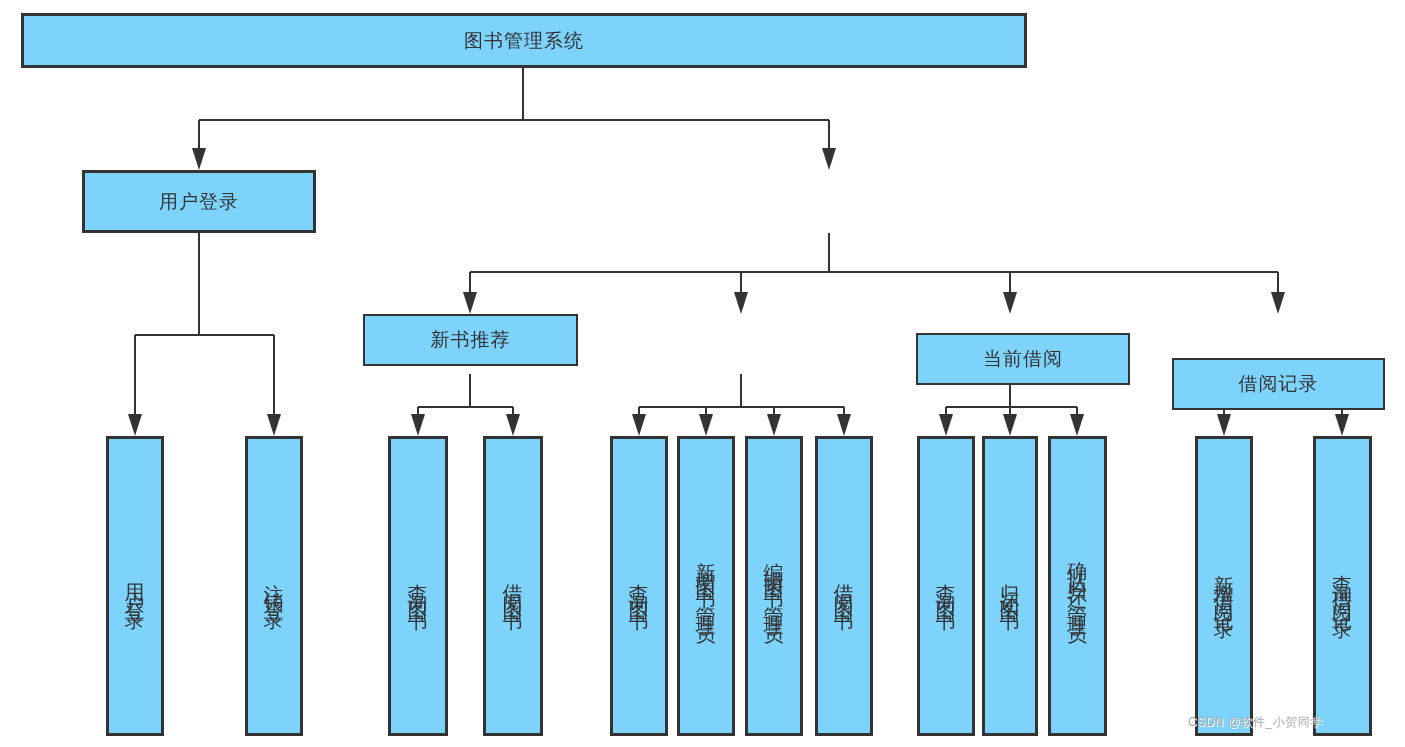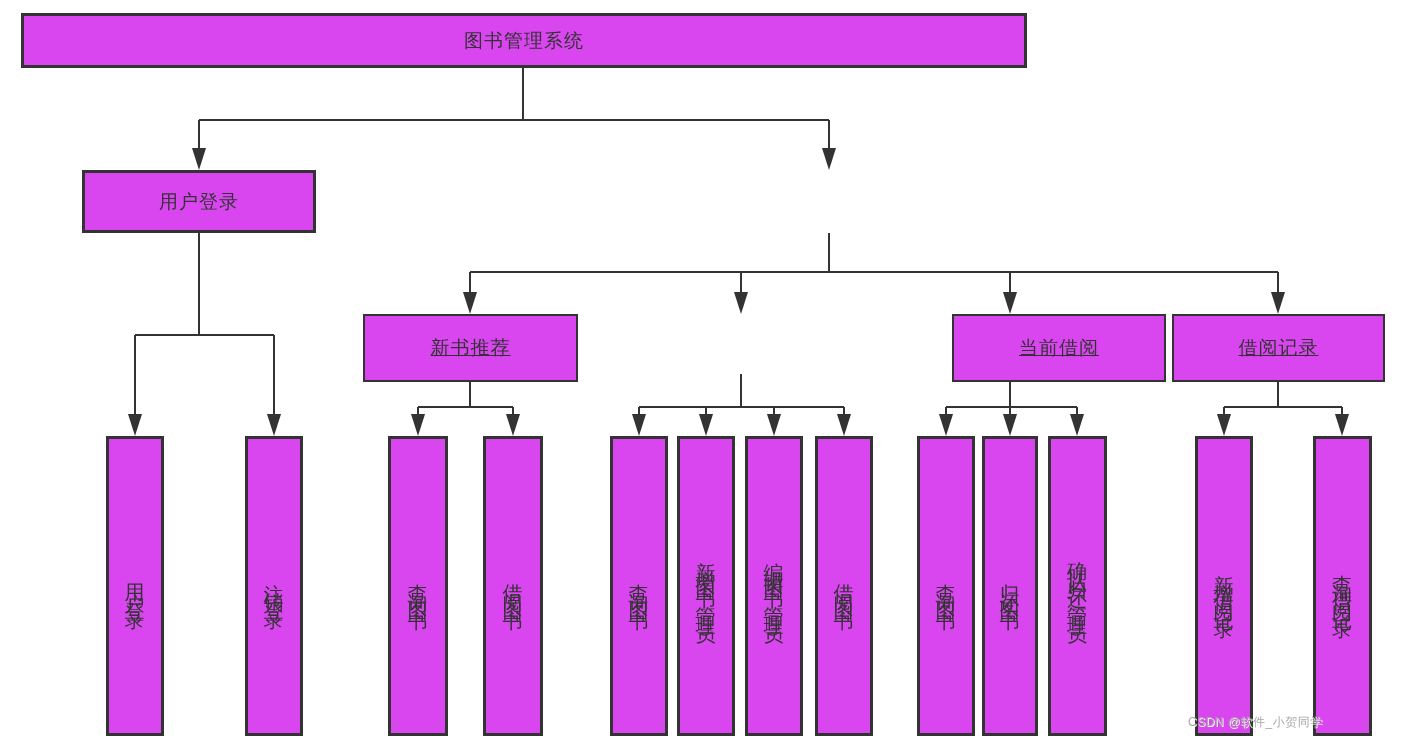--- a/index.html
+++ b/index.html
@@ -6,35 +6,35 @@
   #canvas{
     position:relative;
     width:1405px;height:747px;
     background:#ffffff;
     font-family:"Liberation Sans","DejaVu Sans",sans-serif;
     overflow:hidden;
   }
   .box{
     position:absolute;
     box-sizing:border-box;
-    background:#d946ef;
+    background:#7dd3fc;
     border:2px solid #333333;
     color:#333333;
     display:flex;
     align-items:center;
     justify-content:center;
     text-align:left;
   }
   .hbox{
     font-size:19px;
     letter-spacing:1px;
   }
   .root{border-width:3px;left:21px;top:13px;width:1006px;height:55px;}
   .lvl2{border-width:3px;top:170px;height:63px;}
-  .lvl3{border-width:2px;top:314px;height:68px;text-decoration:underline;}
+  .lvl3{border-width:2px;top:314px;height:52px;}
   .leaf{
     border-width:3px;
     top:436px;height:300px;
     font-size:20px;
     writing-mode:vertical-rl;
     text-orientation:mixed;
     letter-spacing:9px;
     line-height:1;
   }
   #connectors{position:absolute;left:0;top:0;}
@@ -90,22 +90,22 @@
     <path d="M1278,374 V407 M1224,407 H1342 M1224,407 V421 M1342,407 V421"></path>
     <polygon points="1217,414 1231,414 1224,436"></polygon>
     <polygon points="1335,414 1349,414 1342,436"></polygon>
   </svg>
 
   <div class="box hbox root">图书管理系统</div>
 
   <div class="box hbox lvl2" style="left:82px;width:234px;">用户登录</div>
 
   <div class="box hbox lvl3" style="left:363px;width:215px;">新书推荐</div>
-  <div class="box hbox lvl3" style="left:952px;width:214px;">当前借阅</div>
-  <div class="box hbox lvl3" style="left:1172px;width:213px;">借阅记录</div>
+  <div class="box hbox lvl3" style="left:916px;width:214px;margin-top:19px;">当前借阅</div>
+  <div class="box hbox lvl3" style="left:1172px;width:213px;margin-top:44px;">借阅记录</div>
 
   <div class="box leaf" style="left:106px;width:58px;">用户登录</div>
   <div class="box leaf" style="left:245px;width:58px;">注销登录</div>
 
   <div class="box leaf" style="left:388px;width:60px;">查询图书</div>
   <div class="box leaf" style="left:483px;width:60px;">借阅图书</div>
 
   <div class="box leaf" style="left:610px;width:58px;">查询图书</div>
   <div class="box leaf" style="left:677px;width:58px;">新增图书（管理员）</div>
   <div class="box leaf" style="left:745px;width:58px;">编辑图书（管理员）</div>

